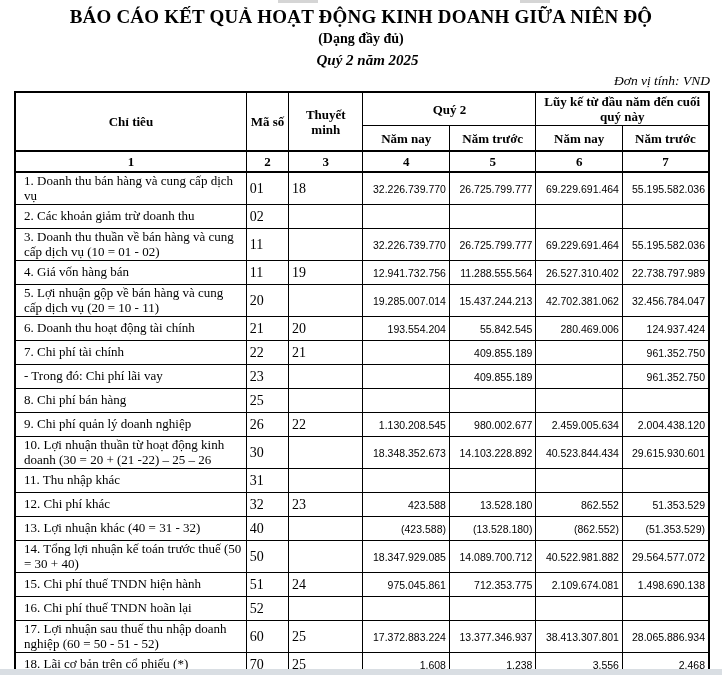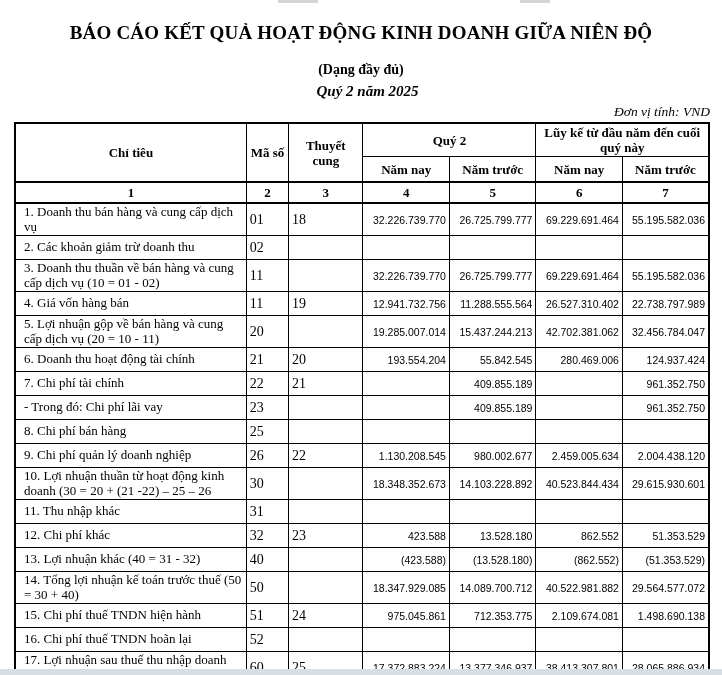--- a/index.html
+++ b/index.html
@@ -9,21 +9,21 @@
     font-family: "Liberation Serif", serif;
     color: #000;
     overflow: hidden;
     position: relative;
   }
   .page { width: 722px; height: 675px; position: relative; }
 
   .title-block { text-align: center; padding-top: 5px; }
   .main-title {
     font-size: 19px; font-weight: bold; letter-spacing: 0.2px;
-    margin: 16px; line-height: 24px;
+    margin: 0; line-height: 24px;
   }
   .subtitle1 { font-size: 14px; font-weight: bold; margin: 1px 0 0 0; line-height: 18px; }
   .subtitle2 { font-size: 15px; font-weight: bold; font-style: italic; margin: 2px 0 0 13px; line-height: 20px; }
 
   .unit-line {
     text-align: right; font-style: italic; font-size: 13.5px;
     padding-right: 12px; margin-top: 3px; margin-bottom: 2px; line-height: 16px; padding-left: 48px;
   }
 
   table.report {
@@ -98,21 +98,21 @@
         <col class="c-tm">
       <col class="c-val">
         <col class="c-val">
         <col class="c-val">
         <col class="c-val">
     </colgroup>
     <thead>
       <tr class="group-row">
         <th rowspan="2">Chỉ tiêu</th>
         <th rowspan="2">Mã số</th>
-        <th rowspan="2">Thuyết cung</th>
+        <th rowspan="2">Thuyết minh</th>
         <th colspan="2">Quý 2</th>
         <th colspan="2">Lũy kế từ đầu năm đến cuối quý này</th>
       </tr>
       <tr class="sub-row">
         <th>Năm nay</th>
         <th>Năm trước</th>
         <th>Năm nay</th>
         <th>Năm trước</th>
       </tr>
       <tr class="num-row">

